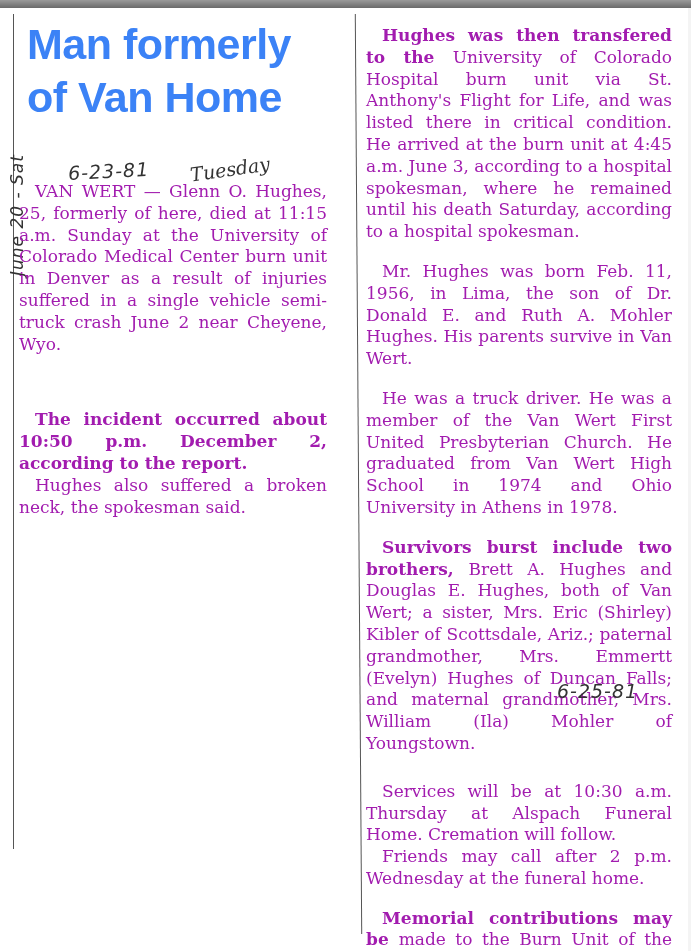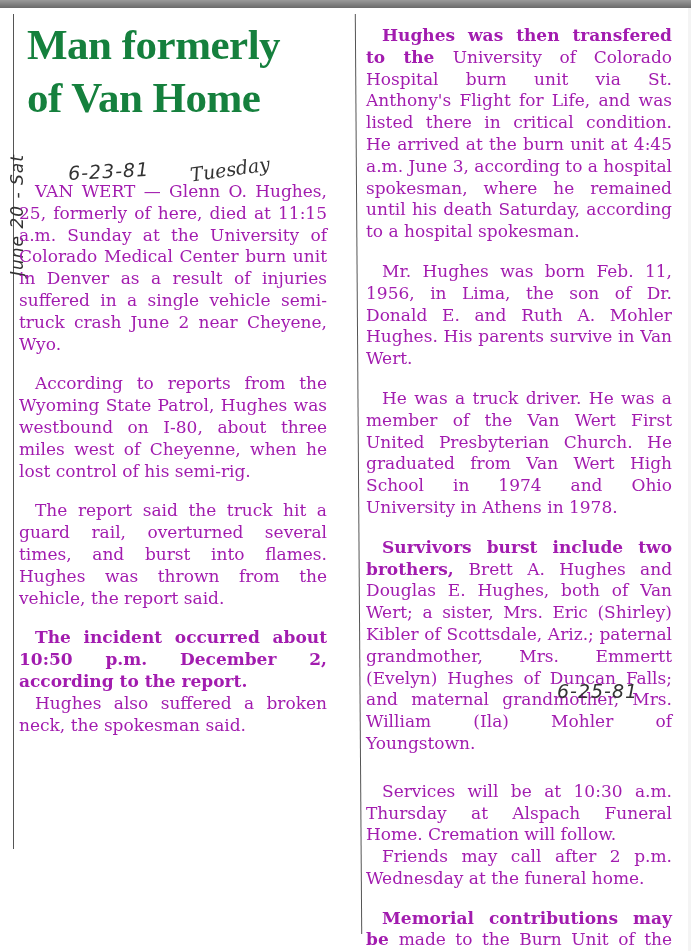--- a/index.html
+++ b/index.html
@@ -18,22 +18,22 @@
     }
     .col-rule-left {
       position: absolute; left: 13px; top: 14px; width: 1px; height: 835px; background: #555;
     }
     .col-rule-mid {
       position: absolute; left: 358px; top: 14px; width: 1px; height: 920px; background: #555;
       transform: rotate(-0.4deg);
     }
     .headline {
       position: absolute; left: 27px; top: 18px; width: 310px;
-      font-family: Liberation Serif, serif; font-weight: bold;
-      font-size: 43px; line-height: 53px; color: #15803d;
+      font-family: Liberation Sans, sans-serif; font-weight: bold;
+      font-size: 43px; line-height: 53px; color: #3b82f6;
       letter-spacing: -0.5px;
     }
     .headline div { white-space: nowrap; }
     .hand {
       position: absolute; font-family: "DejaVu Sans", sans-serif; font-style: italic;
       color: #333; font-weight: normal;
     }
     .hand-date1 { left: 68px; top: 160px; font-size: 19px; letter-spacing: 1px; transform: rotate(-3deg); }
     .hand-day { left: 190px; top: 158px; font-size: 19px; transform: rotate(-8deg); font-family: "DejaVu Serif", serif; }
     .hand-vert {
@@ -64,23 +64,21 @@
   <div>of Van Home</div>
 </div>
 
 <div class="hand hand-date1">6-23-81</div>
 <div class="hand hand-day">Tuesday</div>
 <div class="hand hand-vert">June 20 - Sat</div>
 
 <div class="col left-col">
   <p class="indent">VAN WERT — Glenn O. Hughes, 25, formerly of here, died at 11:15 a.m. Sunday at the University of Colorado Medical Center burn unit in Denver as a result of injuries suffered in a single vehicle semi-truck crash June 2 near Cheyene, Wyo.</p>
   <div class="gap"></div>
-  <p class="indent">According to reports from the Wyoming State Patrol, Hughes was westbound on I-80, about three miles west of Cheyenne, when he lost control of his semi-rig.</p>
   <div class="gap"></div>
-  <p class="indent">The report said the truck hit a guard rail, overturned several times, and burst into flames. Hughes was thrown from the vehicle, the report said.</p>
   <div class="gap"></div>
   <p class="indent bold">The incident occurred about 10:50 p.m. December 2, according to the report.</p>
   <p class="indent">Hughes also suffered a broken neck, the spokesman said.</p>
 </div>
 
 <div class="col right-col">
   <p class="indent"><span class="bold">Hughes was then transfered to the </span>University of Colorado Hospital burn unit via St. Anthony's Flight for Life, and was listed there in critical condition. He arrived at the burn unit at 4:45 a.m. June 3, according to a hospital spokesman, where he remained until his death Saturday, according to a hospital spokesman.</p>
   <div class="gap"></div>
   <p class="indent">Mr. Hughes was born Feb. 11, 1956, in Lima, the son of Dr. Donald E. and Ruth A. Mohler Hughes. His parents survive in Van Wert.</p>
   <div class="gap"></div>

